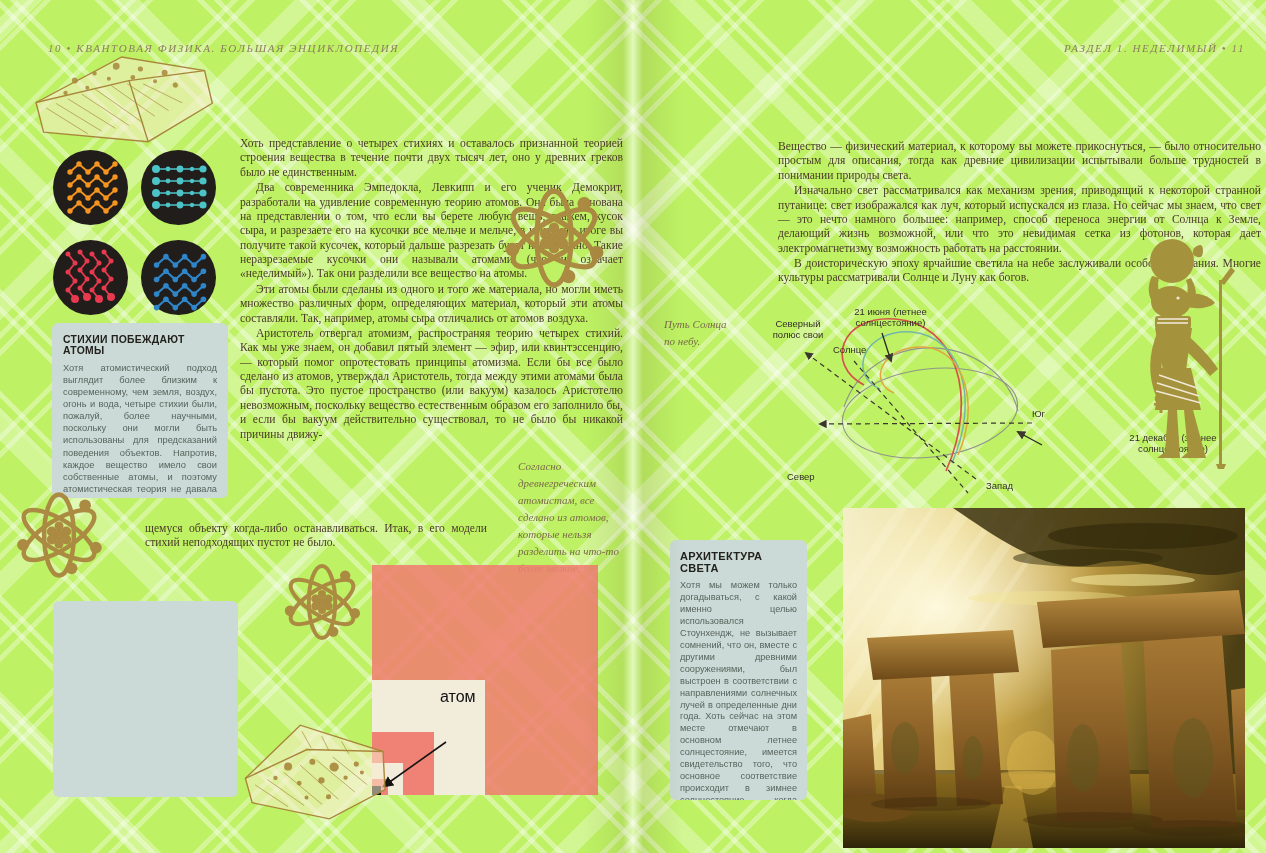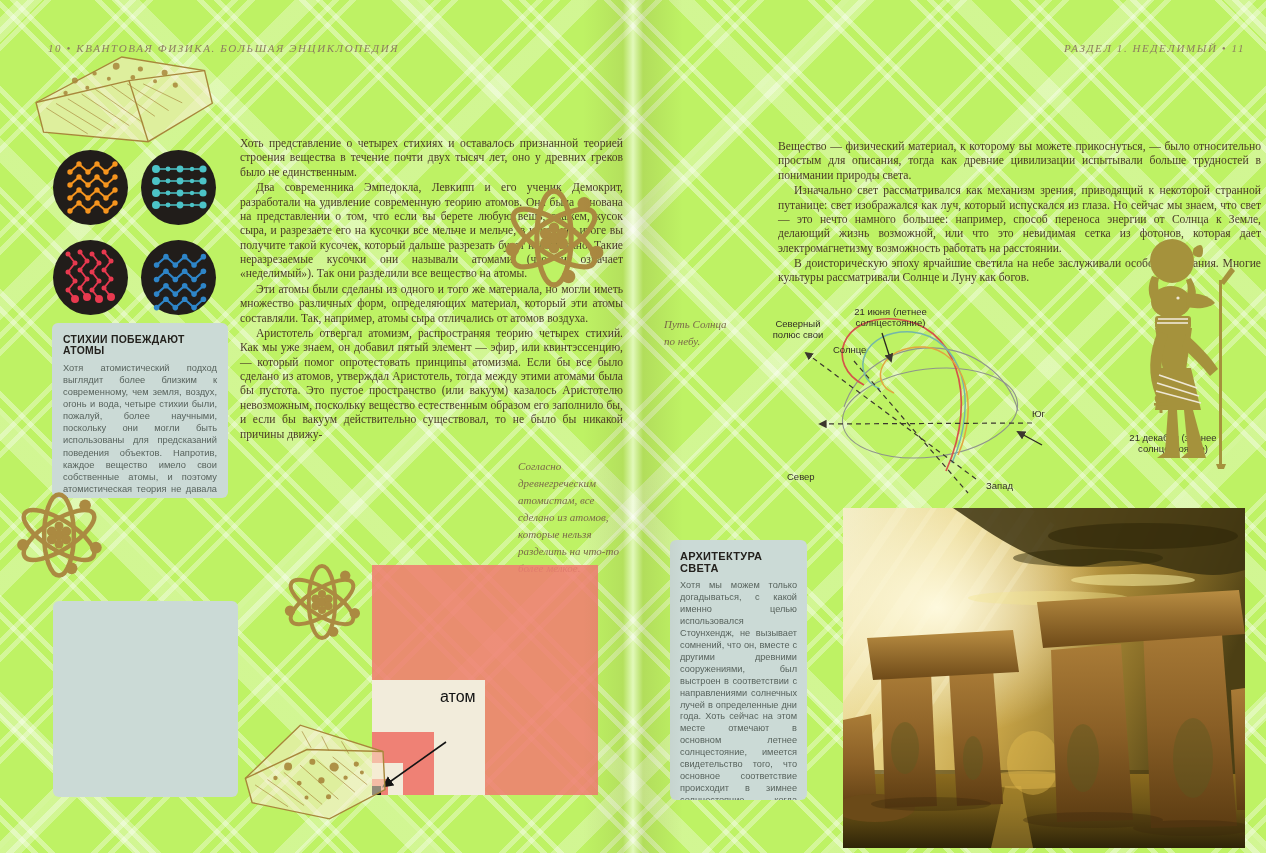--- a/index.html
+++ b/index.html
@@ -166,20 +166,21 @@
     <h4>СТИХИИ ПОБЕЖДАЮТ АТОМЫ</h4>
     <p>Хотя атомистический подход выглядит более близким к современному, чем земля, воздух, огонь и вода, четыре стихии были, пожалуй, более научными, поскольку они могли быть использованы для предсказаний поведения объектов. Напротив, каждое вещество имело свои собственные атомы, и поэтому атомистическая теория не давала более полного понимания природы.</p>
   </div>
 
   <div class="abs body-text" style="left:240px;top:137px;width:383px;">
     <p>Хоть представление о четырех стихиях и оставалось признанной теорией строения вещества в течение почти двух тысяч лет, оно у древних греков было не единственным.</p>
     <p class="ind">Два современника Эмпедокла, Левкипп и его ученик Демокрит, разработали на удивление современную теорию атомов. Она была основана на представлении о том, что если вы берете любую вещь, скажем, кусок сыра, и разрезаете его на кусочки все мельче и мельче, в конечном итоге вы получите такой кусочек, который дальше разрезать будет невозможно. Такие неразрезаемые кусочки они называли атомами (что и означает «неделимый»). Так они разделили все вещество на атомы.</p>
     <p class="ind">Эти атомы были сделаны из одного и того же материала, но могли иметь множество различных форм, определяющих материал, который эти атомы составляли. Так, например, атомы сыра отличались от атомов воздуха.</p>
     <p class="ind">Аристотель отвергал атомизм, распространяя теорию четырех стихий. Как мы уже знаем, он добавил пятый элемент — эфир, или квинтэссенцию, — который помог опротестовать принципы атомизма. Если бы все было сделано из атомов, утверждал Аристотель, тогда между этими атомами была бы пустота. Это пустое пространство (или вакуум) казалось Аристотелю невозможным, поскольку вещество естественным образом его заполнило бы, и если бы вакуум действительно существовал, то не было бы никакой причины движу-</p>
   </div>
+  <div class="abs body-text" style="left:145px;top:522px;width:342px;">щемуся объекту когда-либо останавливаться. Итак, в его модели стихий неподходящих пустот не было.</div>
 
   <svg class="abs" style="left:502px;top:186px;color:#ab8a41" width="104" height="104" viewBox="0 0 100 100">
       <use href="#atomsym"></use>
     </svg>
   <svg class="abs" style="left:14px;top:490px;color:#ab8a41" width="90" height="90" viewBox="0 0 100 100">
       <use href="#atomsym"></use>
     </svg>
   <svg class="abs" style="left:282px;top:562px;color:#ab8a41" width="80" height="80" viewBox="0 0 100 100">
       <use href="#atomsym"></use>
     </svg>

